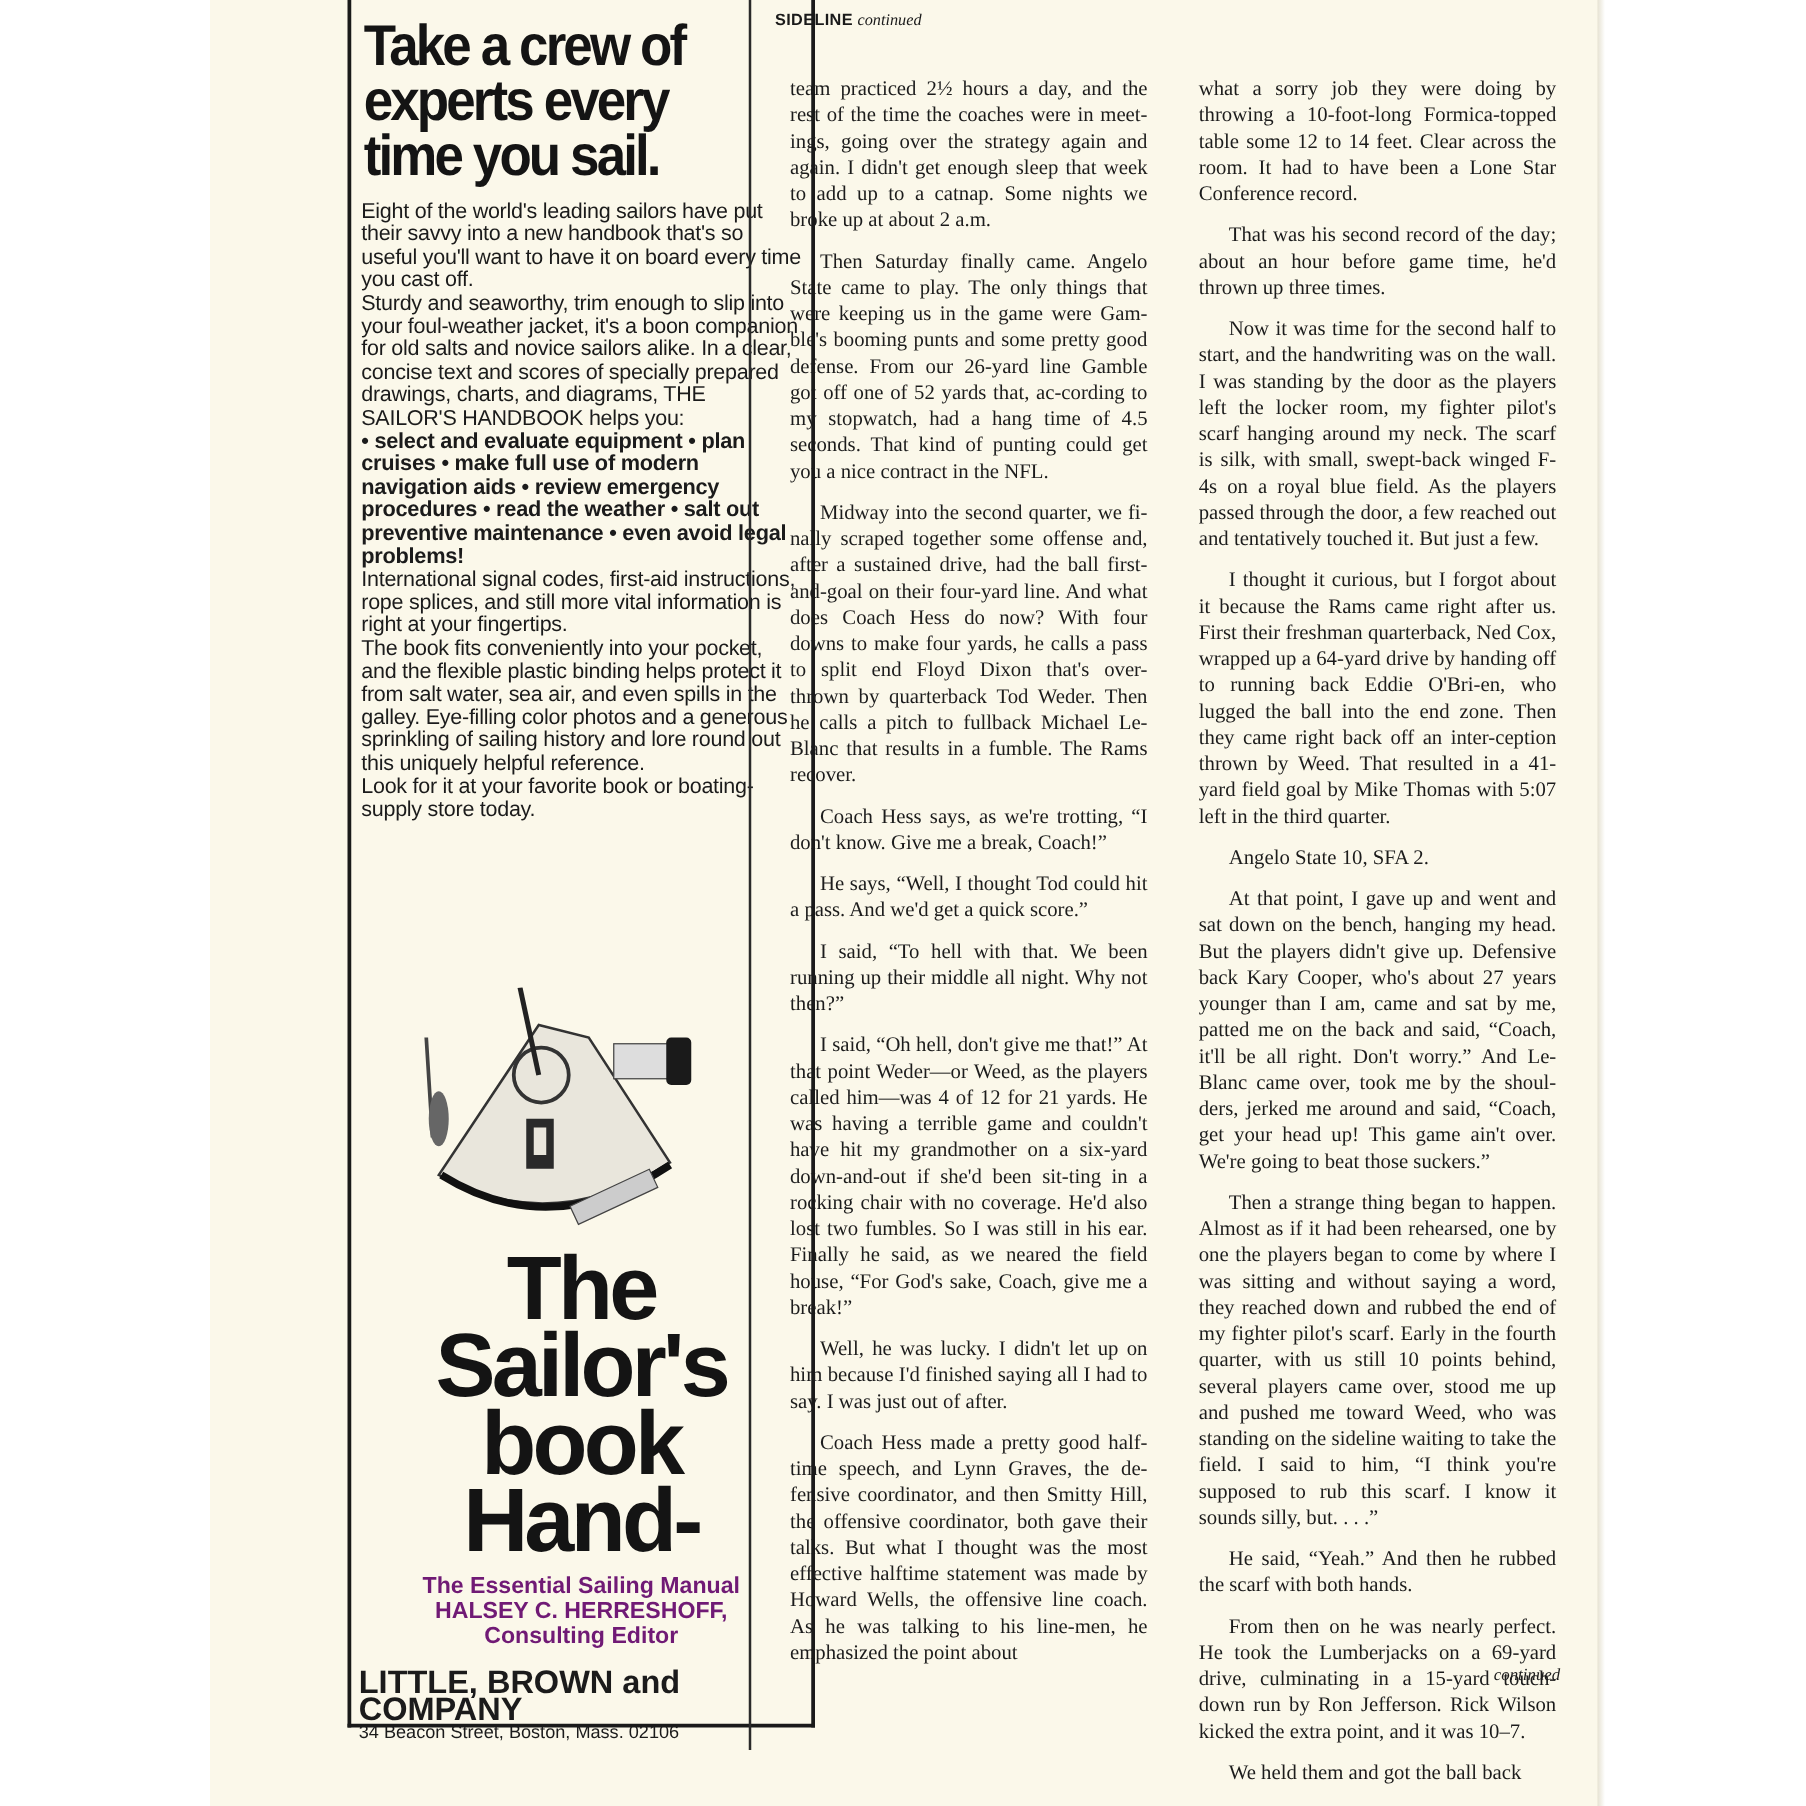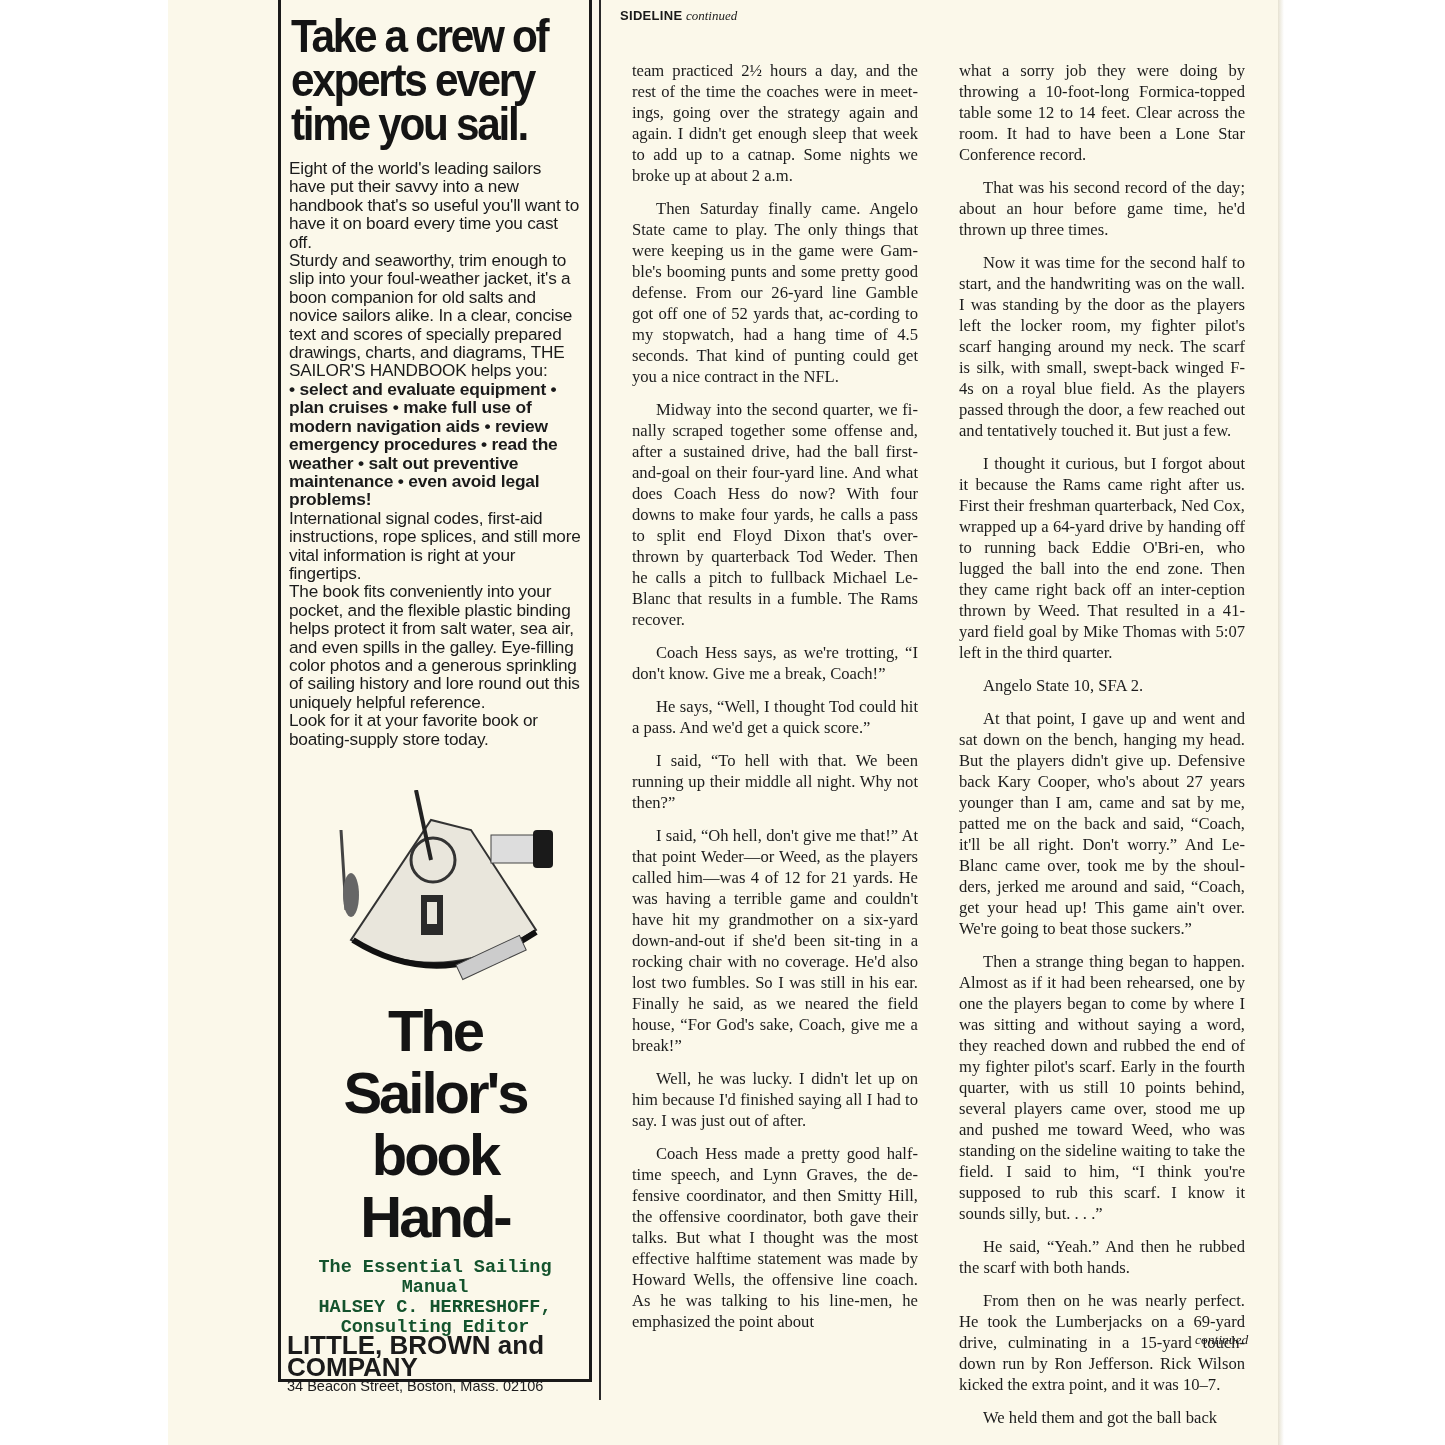--- a/index.html
+++ b/index.html
@@ -5,44 +5,44 @@
   html, body { margin: 0; padding: 0; }
   body {
     width: 1445px; height: 1445px; background: #ffffff; position: relative; overflow: hidden;
   }
   .page {
     position: absolute; left: 168px; top: 0; width: 1112px; height: 1445px;
     background: #fbf8ea;
   }
   .page-edge { position: absolute; left: 1278px; top: 0; width: 6px; height: 1445px; background: linear-gradient(to right,#e6e2d2,#ffffff); }
   .ad {
-    position: absolute; left: 278px; top: 0; width: 314px; height: 1382px;
+    position: absolute; left: 278px; top: 0; width: 374px; height: 1382px;
     border: 3px solid #1a1a1a; border-top: none; box-sizing: border-box; background: #fbf8ea;
   }
   .ad-inner { position: absolute; left: 8px; right: 8px; top: 0; }
   .ad-headline {
     font-family: "Liberation Sans", sans-serif; font-weight: 900; color: #141414;
     font-size: 46px; line-height: 44px; letter-spacing: -2.5px; margin-top: 14px; margin-left: 2px;
     transform: scaleX(0.92); transform-origin: left top; width: 330px;
   }
   .ad-body {
     font-family: "Liberation Sans", sans-serif; color: #1b1b1b; font-size: 17.2px; line-height: 18.4px;
     margin-top: 13px; letter-spacing: -0.2px;
   }
   .ad-body p { margin: 0; }
   .ad-body .bold { font-weight: bold; font-size: 17.4px; }
   .sextant { position: absolute; left: 40px; top: 790px; width: 240px; height: 220px; }
   .ad-title {
     position: absolute; left: 0; right: 0; top: 1000px; text-align: center;
     font-family: "Liberation Sans", sans-serif; font-weight: 900; color: #141414;
-    font-size: 58px; line-height: 62px; letter-spacing: -3px;
+    font-size: 72px; line-height: 62px; letter-spacing: -3px;
   }
   .ad-sub {
     position: absolute; left: 0; right: 0; top: 1258px; text-align: center;
-    font-family: Liberation Mono, monospace; font-weight: bold; color: #14532d; font-size: 18.5px; line-height: 20px;
+    font-family: Liberation Sans, sans-serif; font-weight: bold; color: #701a75; font-size: 18.5px; line-height: 20px;
   }
   .ad-pub {
     position: absolute; left: 6px; top: 1334px;
     font-family: "Liberation Sans", sans-serif; color: #1b1b1b;
   }
   .ad-pub .name { font-weight: bold; font-size: 26px; line-height: 22px; }
   .ad-pub .addr { font-size: 14.5px; line-height: 17px; }
   .rule { position: absolute; left: 599px; top: 0; width: 2px; height: 1400px; background: #2a2a2a; }
   .section-head {
     position: absolute; left: 620px; top: 8px; font-family: "Liberation Sans", sans-serif; font-size: 13px; color: #1a1a1a;

